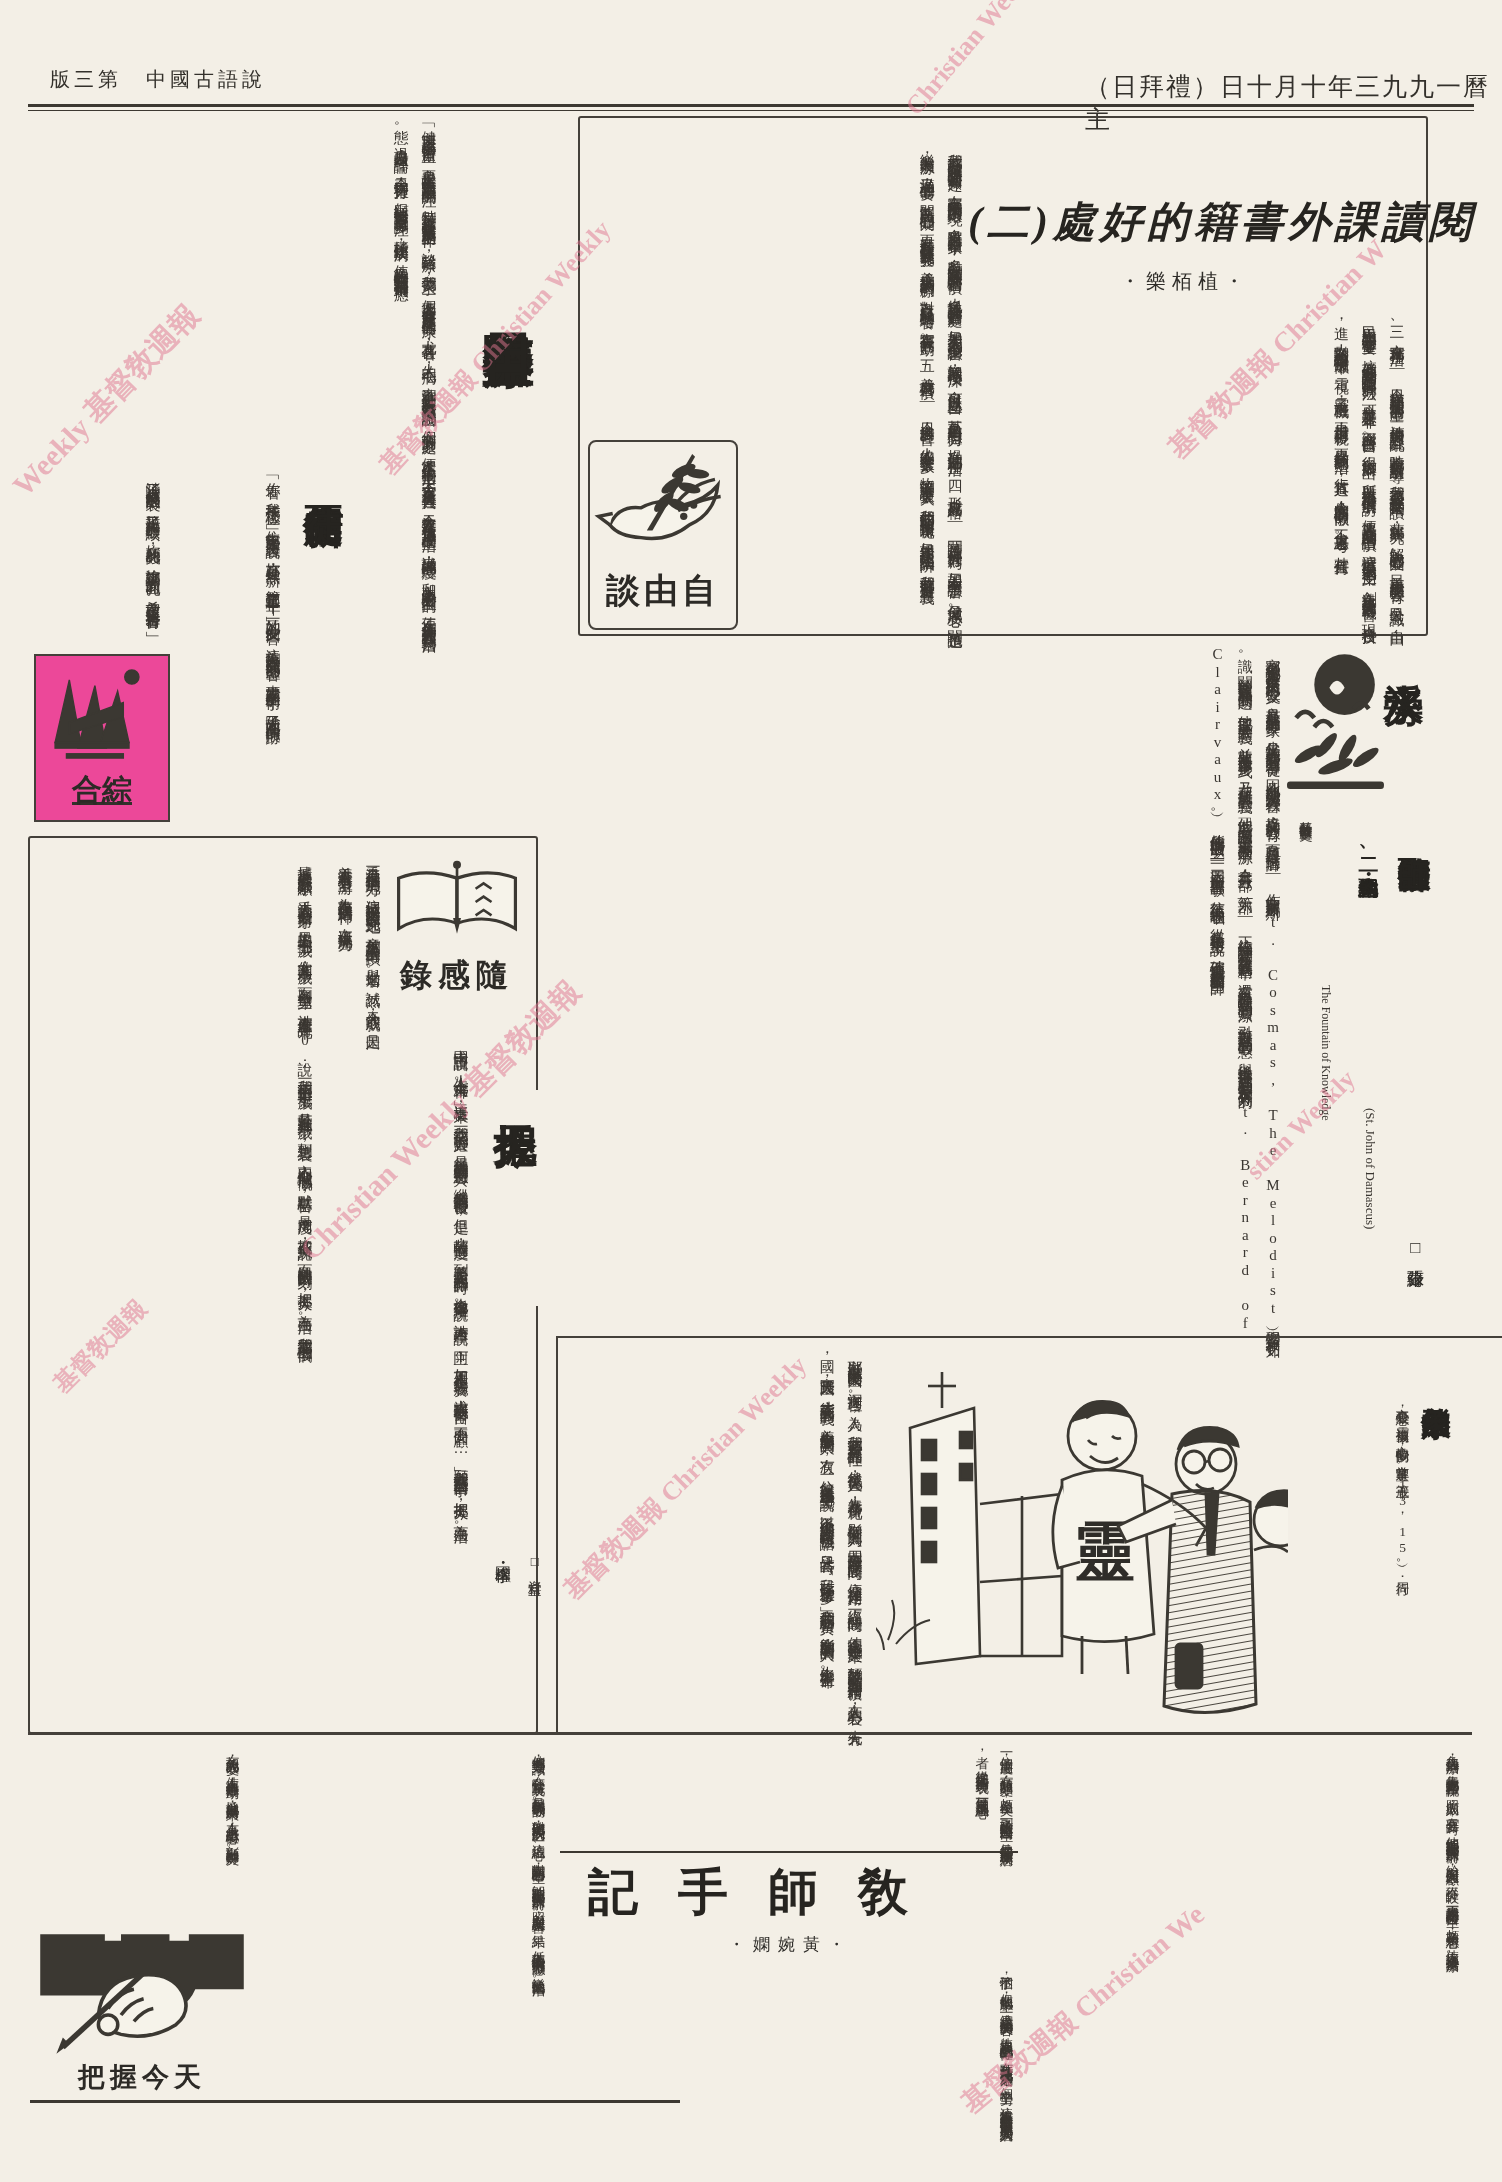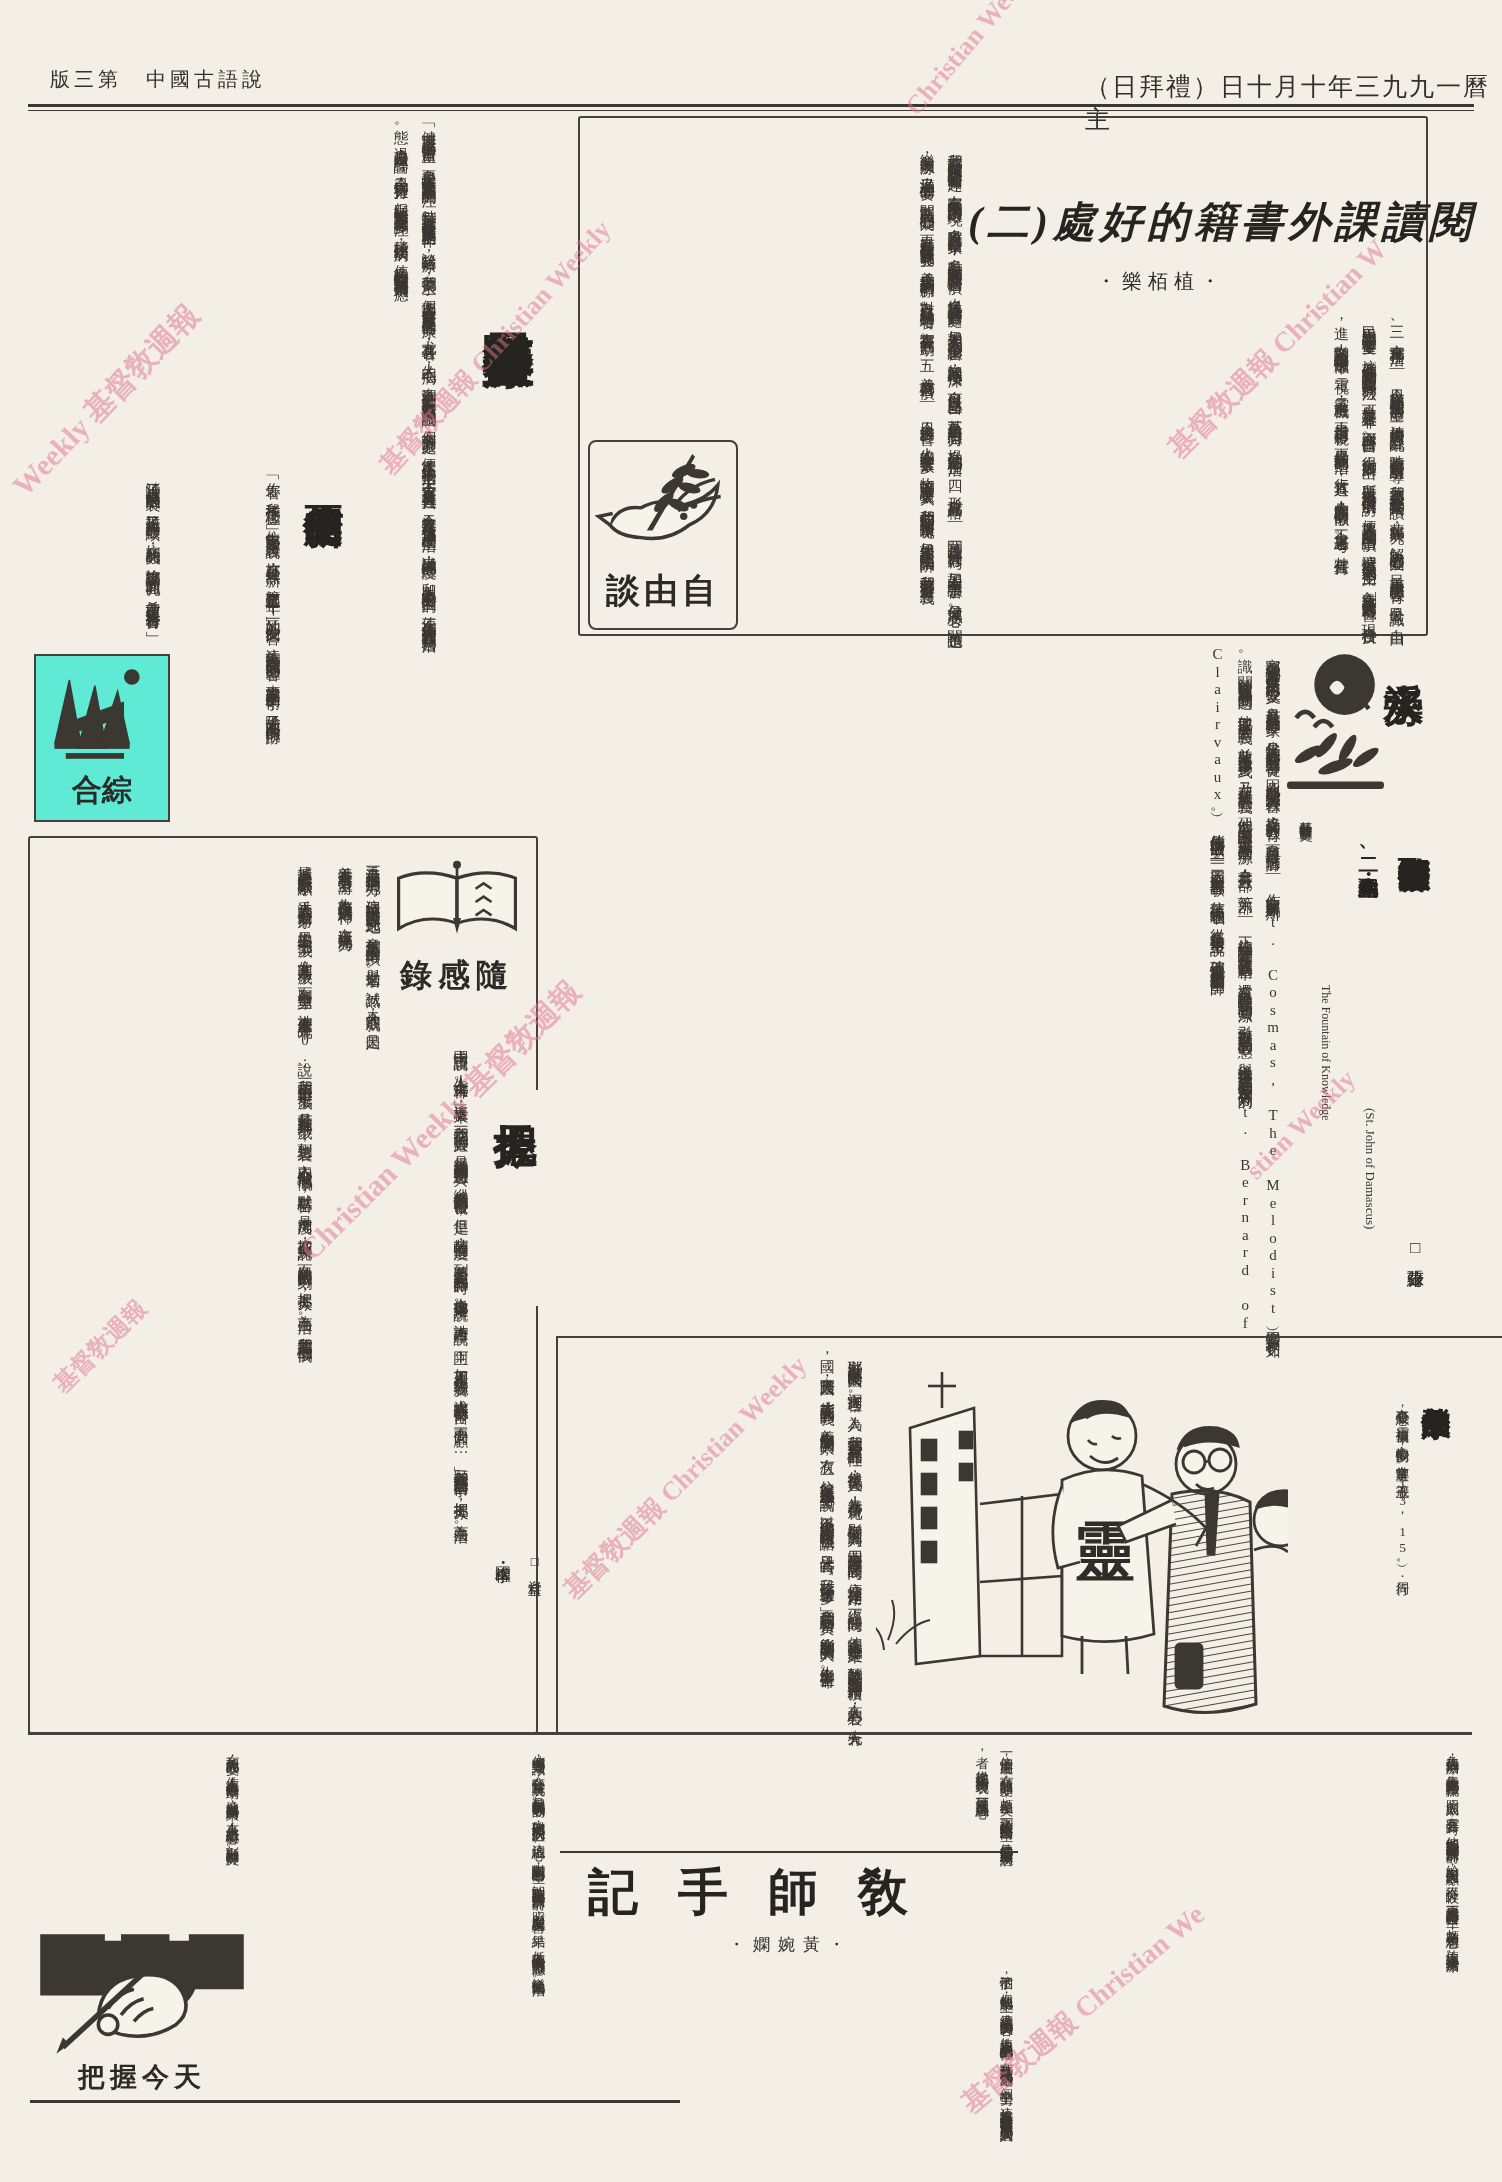--- a/index.html
+++ b/index.html
@@ -42,40 +42,40 @@
   <div class="wm" style="left:40px;top:1330px;font-size:24px;transform:rotate(-45deg);">基督敎週報</div>
 
   <div class="abs v bt" style="left:36px;top:118px;width:406px;height:344px;">「健康主日」亦稱「醫療主日」，主要是提醒信徒對醫療事工的關注，特別是敎會在社會中醫藥服務的工作。談起醫療，我們要求，一個人要各方面健康才是眞正的健康。尤有甚者，人的毛病，牽涉到身體內和身體外在環境的協調，一個有病的家庭，便產生不正常的生活形態。過去只是口頭評論，今天已切實推行，但願信徒對醫療主日更多關注，積極防止疾病，使身心的物質生活和醫治得到供應。</div>
   <div class="abs v hv" style="left:448px;top:292px;width:86px;height:524px;font-size:52px;line-height:1.0;">基督徒與醫療主日</div>
   <div class="abs v bt" style="left:346px;top:470px;width:96px;height:362px;">今天實在肩負重大責任，今天敎會要在社會大力倡導虔樸的生活，忠誠純潔的態度，和以上帝為中心的人生目的，使正在創傷的社會和人類得到醫治。</div>
 
   <div class="abs v hv" style="left:290px;top:474px;width:54px;height:338px;font-size:40px;line-height:1.05;">作個更新的信徒</div>
   <div class="abs v bt" style="left:170px;top:470px;width:116px;height:366px;">「你看！我樣子怎樣？」一位中年藝人面露笑容說。「妳眞是煥然一新，簡直年輕了二十年。」她的一位女友回答。這位藝人剛好完成面部的整容，專家妙手回春的手術，除去了她面上凹凸的痕跡，</div>
   <div class="abs v bt" style="left:24px;top:470px;width:142px;height:180px;">消除了被歲月侵蝕的眼袋，拉平了粗糙的皺紋。「妳所花的錢，讓妳得到了新人的面孔，希望自己永遠保持着靑春。」</div>
 
-  <div class="abs" style="left:34px;top:654px;width:132px;height:164px;border:2.6px solid #44403a;background:#5eead4;z-index:2;">
+  <div class="abs" style="left:34px;top:654px;width:132px;height:164px;border:2.6px solid #44403a;background:#ec4899;z-index:2;text-decoration:underline;">
     <span>
       <svg width="128" height="108" viewBox="0 0 90 76" style="margin:4px auto 0;">
         <g fill="#3b3832" stroke="#3b3832">
           <circle cx="66" cy="12" r="5"></circle>
           <polygon points="12,58 22,14 30,58"></polygon>
           <polygon points="28,62 40,18 48,62"></polygon>
           <polygon points="44,58 56,22 64,58"></polygon>
           <polygon points="22,44 60,30 60,40 22,52"></polygon>
           <rect x="12" y="58" width="52" height="4"></rect>
           <rect x="20" y="66" width="40" height="3"></rect>
         </g>
       </svg>
     </span>
     <div class="logoLabel" style="font-size:30px;margin-top:2px;">合綜</div>
   </div>
 
   <div class="abs wavy" style="left:578px;top:116px;width:846px;height:516px;">
     <div class="abs hv" style="left:388px;top:76px;width:446px;font-size:42px;letter-spacing:5px;white-space:nowrap;font-style:italic;">(二)處好的籍書外課讀閱</div>
-    <div class="abs author-h" style="left:516px;top:150px;font-size:20px;letter-spacing:6px;">・樂栢植・</div>
+    <div class="abs author-h" style="left:540px;top:150px;font-size:20px;letter-spacing:6px;">・樂栢植・</div>
     <div class="abs v bt" style="left:400px;top:196px;width:430px;height:306px;">三、充實精神生活——今日人類的精神生活非常的虛空，神傳媒的思想混亂，時常都會有錯誤的引導，我們必須多尋找課外書來閱讀，藉此深入研究，解決內心的疑團。目前靑少年的品德敎育；公民意識；自由民主思想等問題非常重要，培養他們多點課外閱讀是一個很好的方法，可分辨善惡是非，繼而啓發自己。很難拔腳而出，所以要抗拒這不良習慣的引誘，便先要養成良好的閱讀習慣，這習慣可以使我們一生受用，創造永遠接受敎育的機會。現今科技日進，人對於閱讀書籍變得疏懶了，電視，電子遊戲機，再加上鐳射影視，更侵佔我們的生活，大行其道，令人的腦筋因而懶散，不大肯去思考了。其實任何</div>
     <div class="abs v bt" style="left:10px;top:24px;width:378px;height:482px;">我們培養自己有閱讀課外書籍的興趣，在家庭中安排閱讀的好環境，多購買好書籍在家中，多鼓勵兒女有閱讀課外書籍的習慣，也多述說課外書籍的好處。如果我們人人都能多讀書，知識的累積便深，自然可以建立自己，甚至自己的思想體力，提升他們的精神生活。四、形成良好品格——閱讀是一種良好的行為，如果家中有「讀書子」，父母便感安心。閱讀也是樂趣的泉源，滿足心理的需要，開解自己內心的疑問，更有助於各種信條敎義的發見，養成接納別人的胸襟，對自己良好品格的培養，實有很大的幫助。五、養成良好習慣——今日進步的社會，人的娛樂實在太多了，物質的引誘實在太大了，我們的餘暇如何去善用呢？如果錯誤了便如踏入陷阱，我們將可活得更有意義。</div>
     <div class="abs logoBox" style="left:8px;top:322px;width:146px;height:186px;z-index:2;">
       <span>
         <svg width="142" height="126" viewBox="0 0 100 88">
           <g fill="none" stroke="#3b3832" stroke-width="2.4">
             <path d="M14,58 Q20,44 36,46 Q50,38 66,44 Q82,40 90,30 Q88,50 70,58 Q55,70 36,67 Q20,66 14,58 Z" fill="#f6f3ea"></path>
             <path d="M14,58 L6,52 L16,50" fill="#f6f3ea"></path>
             <path d="M60,44 Q70,30 88,26 M62,48 Q76,40 92,38"></path>
           </g>

